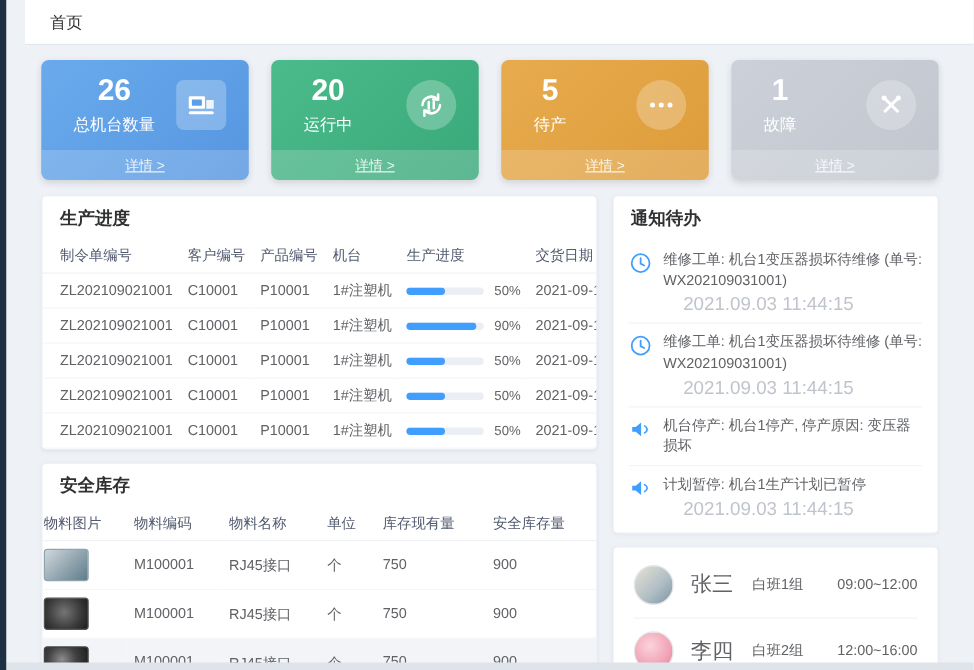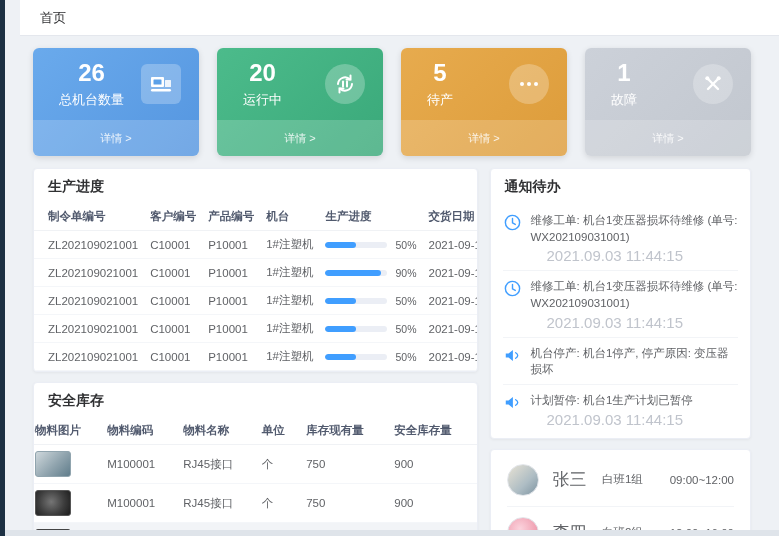--- a/index.html
+++ b/index.html
@@ -28,35 +28,35 @@
   .card-blue   { background:linear-gradient(135deg,#6aaaec,#5596e0); }
   .card-green  { background:linear-gradient(135deg,#4cbb8b,#3aa97a); }
   .card-orange { background:linear-gradient(135deg,#e7ab4e,#dd9c3a); }
   .card-gray   { background:linear-gradient(135deg,#ccd1d9,#c2c7cf); }
   .card-main { height:72px; display:flex; align-items:center; justify-content:space-between; padding:0 18px 0 26px; }
   .card-value { font-size:24px; font-weight:bold; text-align:center; }
   .card-label { font-size:13px; margin-top:4px; }
   .card-icon { width:40px; height:40px; border-radius:50%; background:rgba(255,255,255,.25);
                display:flex; align-items:center; justify-content:center; }
   .card-icon.square { border-radius:6px; }
-  .card-detail { height:36px; background:rgba(255,255,255,.18); color:rgba(255,255,255,.85);
-                 font-size:11px; display:flex; align-items:center; justify-content:center; cursor:pointer; }
+  .card-detail { height:24px; background:rgba(255,255,255,.18); color:rgba(255,255,255,.85);
+                 font-size:11px; display:flex; align-items:center; justify-content:center; cursor:pointer;text-decoration:underline; }
   .dots { display:flex; gap:3px; }
   .dots i { width:4px; height:4px; border-radius:50%; background:#fff; display:block; }
 
   
   .grid { display:flex; gap:12px; margin:0 10px; align-items:flex-start; }
   .col-left  { flex:1.7; display:flex; flex-direction:column; gap:10px; min-width:0; }
   .col-right { flex:1;   display:flex; flex-direction:column; gap:10px; min-width:0; }
   .panel { background:#fff; border-radius:4px; border:1px solid #ebeef5; box-shadow:0 1px 3px rgba(0,0,0,.05); overflow:hidden; }
   .panel-title { font-size:14px; font-weight:bold; color:#303133; padding:9px 14px 7px 14px; }
 
   
   table { width:100%; border-collapse:collapse; font-size:11.5px; color:#606266; }
-  th { font-weight:bold; color:#515a6e; text-align:left; padding:6px 6px; border-bottom:1px solid #f0f2f5; white-space:nowrap; }
+  th { font-weight:normal; color:#515a6e; text-align:left; padding:6px 6px; border-bottom:1px solid #f0f2f5; white-space:nowrap; }
   td { padding:6px 6px; border-bottom:1px solid #f4f6f9; white-space:nowrap; }
   .prod-table th:first-child, .prod-table td:first-child { padding-left:14px; }
   .inv-table  th:first-child, .inv-table  td:first-child { padding-left:1px; }
   .prod-table td { height:28px; }
   .inv-table td { height:38px; }
   .inv-table tr.shaded { background:#f2f4f7; }
 
   .progress-cell { display:flex; align-items:center; gap:8px; }
   .progress-track { width:62px; height:6px; border-radius:3px; background:#ebeef5; overflow:hidden; }
   .progress-fill { height:100%; border-radius:3px; background:#409eff; }

